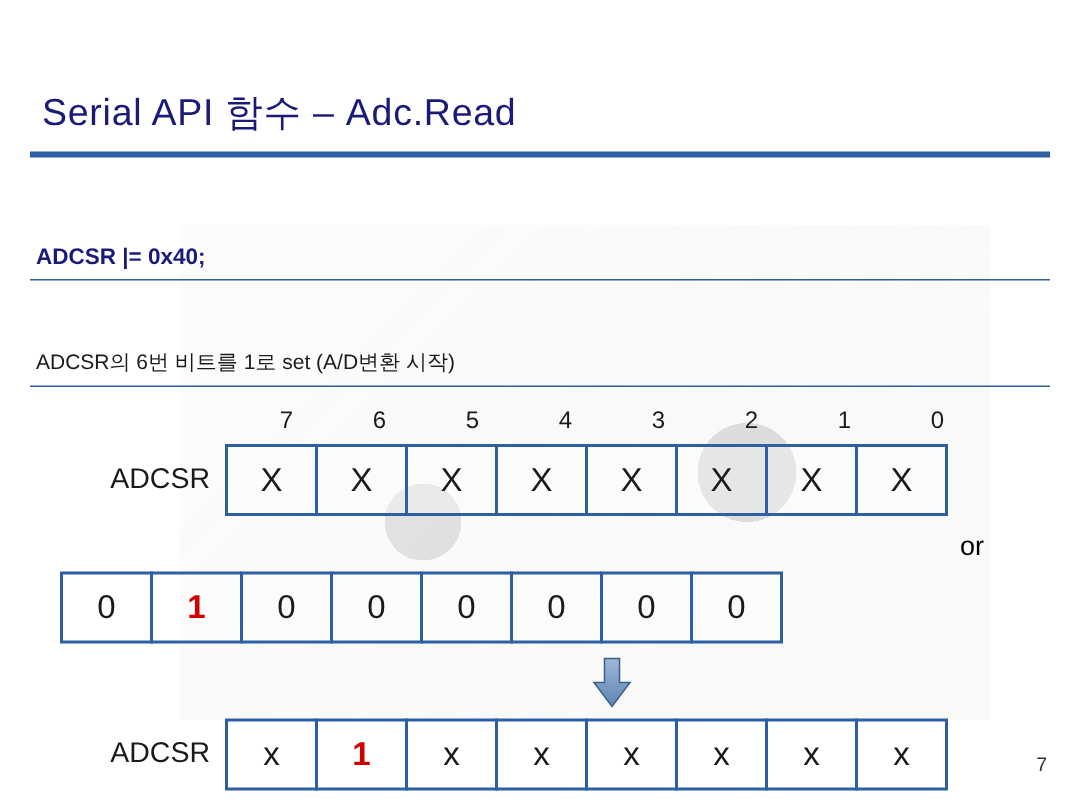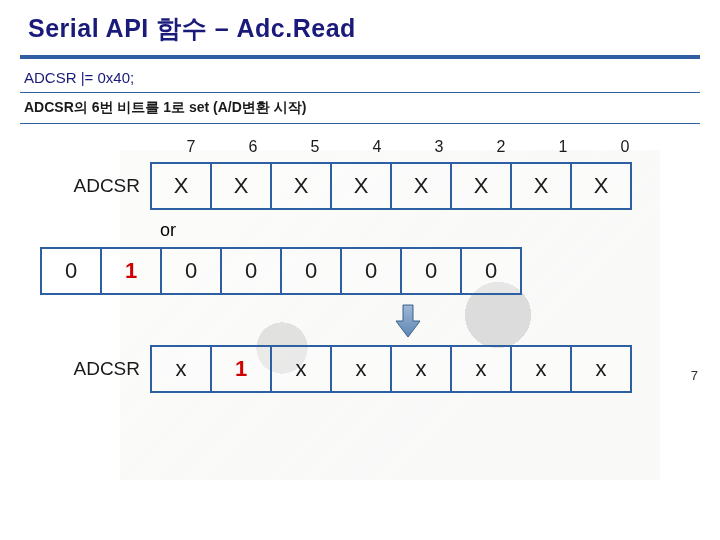--- a/index.html
+++ b/index.html
@@ -28,42 +28,45 @@
       radial-gradient(circle at 30% 60%, rgba(0,0,0,0.6) 0%, rgba(0,0,0,0.6) 6%, transparent 6%),
       linear-gradient(135deg, rgba(200,200,180,0.4) 20%, rgba(150,150,130,0.3) 50%, rgba(100,100,80,0.2) 70%);
   }
   .content { position: relative; z-index: 1; }
 
   .title-bar {
     padding: 12px 28px 6px 28px;
   }
   .title {
     font-size: 25px;
-    font-weight: bold;
+    font-weight: normal;
     color: #1a1a7a;
     letter-spacing: 0.5px;
+    margin-top: 46px;
   }
   .title-underline {
     height: 4px;
     background: #2e5fa3;
     margin: 4px 20px 0 20px;
   }
 
   .code-line {
     padding: 10px 0 4px 24px;
     font-size: 15px;
-    font-weight: normal;
+    font-weight: bold;
     color: #1a1a7a;
     font-family: Arial, sans-serif;
+    margin-top: 48px;
   }
   .desc-line {
     padding: 6px 0 4px 24px;
     font-size: 14px;
-    font-weight: bold;
-    color: #1a1a1a;
+    font-weight: normal;
+    color: #1a1a1a;
+    margin-top: 40px;
   }
   .thin-underline {
     height: 1px;
     background: #2e5fa3;
     margin: 2px 20px 0 20px;
   }
 
   .diagram {
     padding: 8px 40px 0 40px;
   }
@@ -104,21 +107,21 @@
     justify-content: center;
     font-size: 22px;
     color: #1a1a1a;
     background: rgba(255,255,255,0.3);
     margin-left: -2px;
   }
   .bit-cell:first-child { margin-left: 0; }
   .bit-cell.red { color: #d00000; font-weight: bold; }
 
   .or-label {
-    text-align: left;
+    text-align: right;
     font-size: 18px;
     margin: 10px 0 6px 120px;
     width: 496px;
   }
 
   .arrow-wrap {
     margin: 8px 0 6px 120px;
     width: 496px;
     display: flex;
     justify-content: center;

